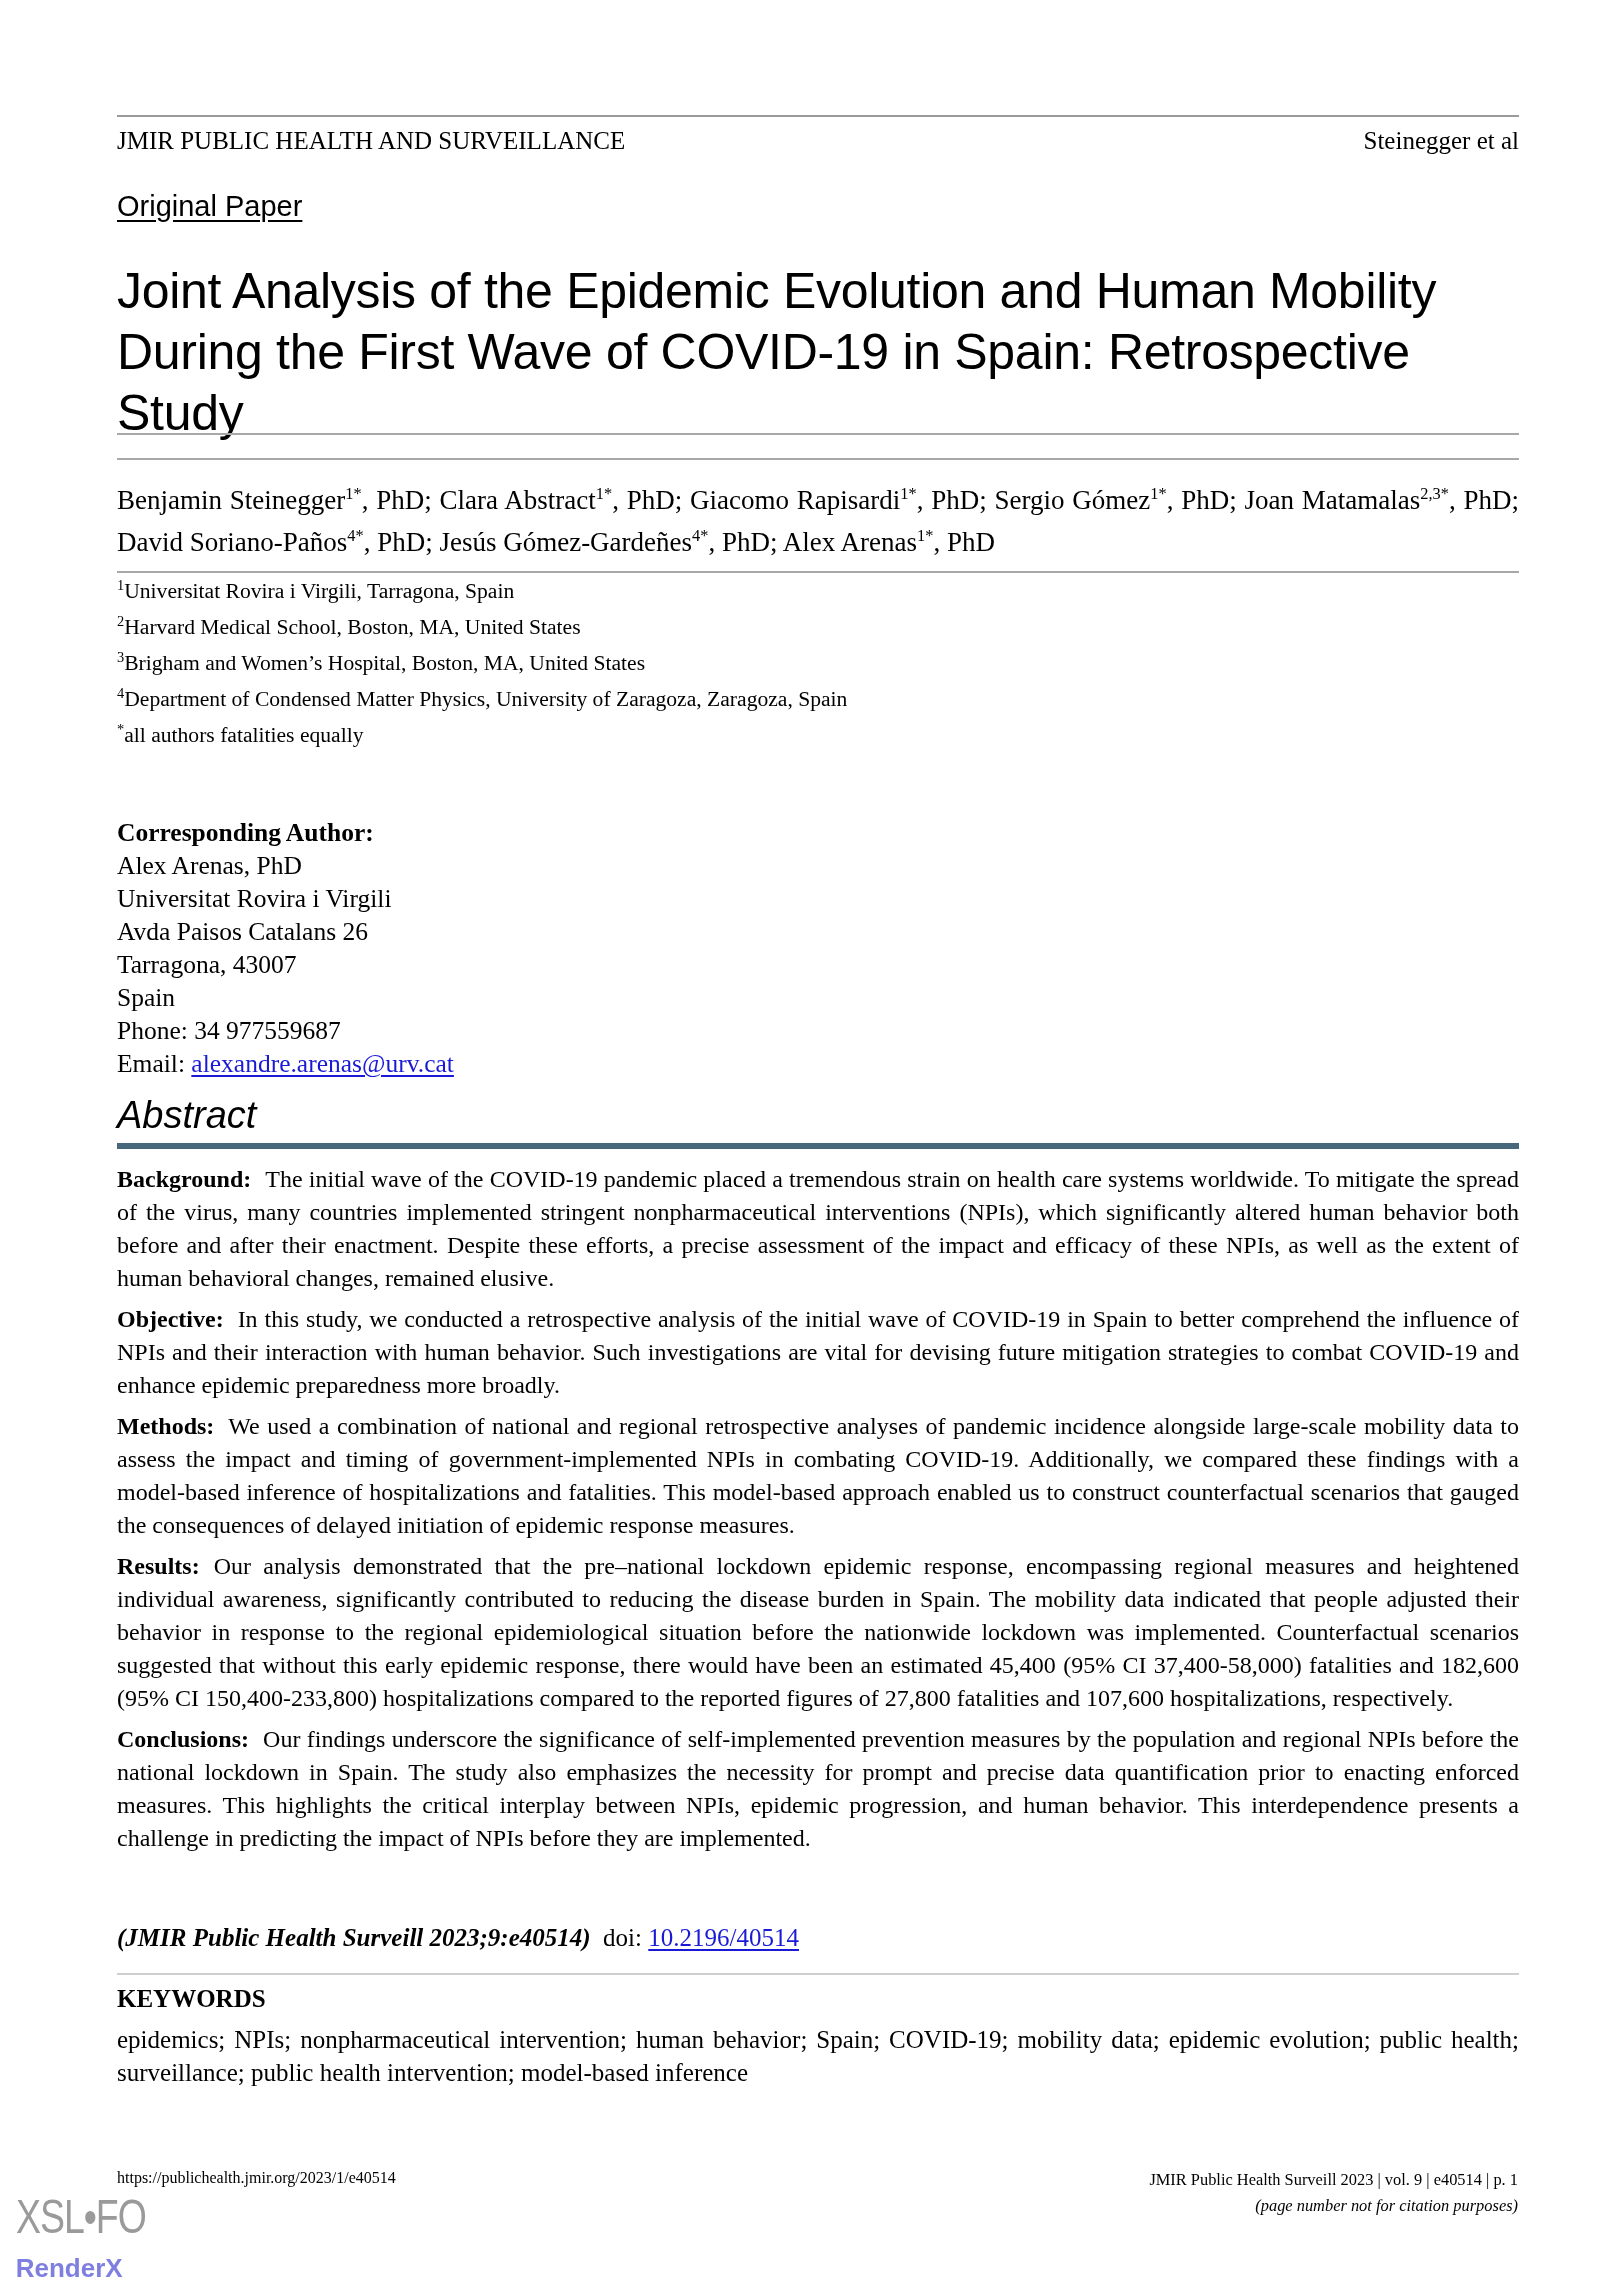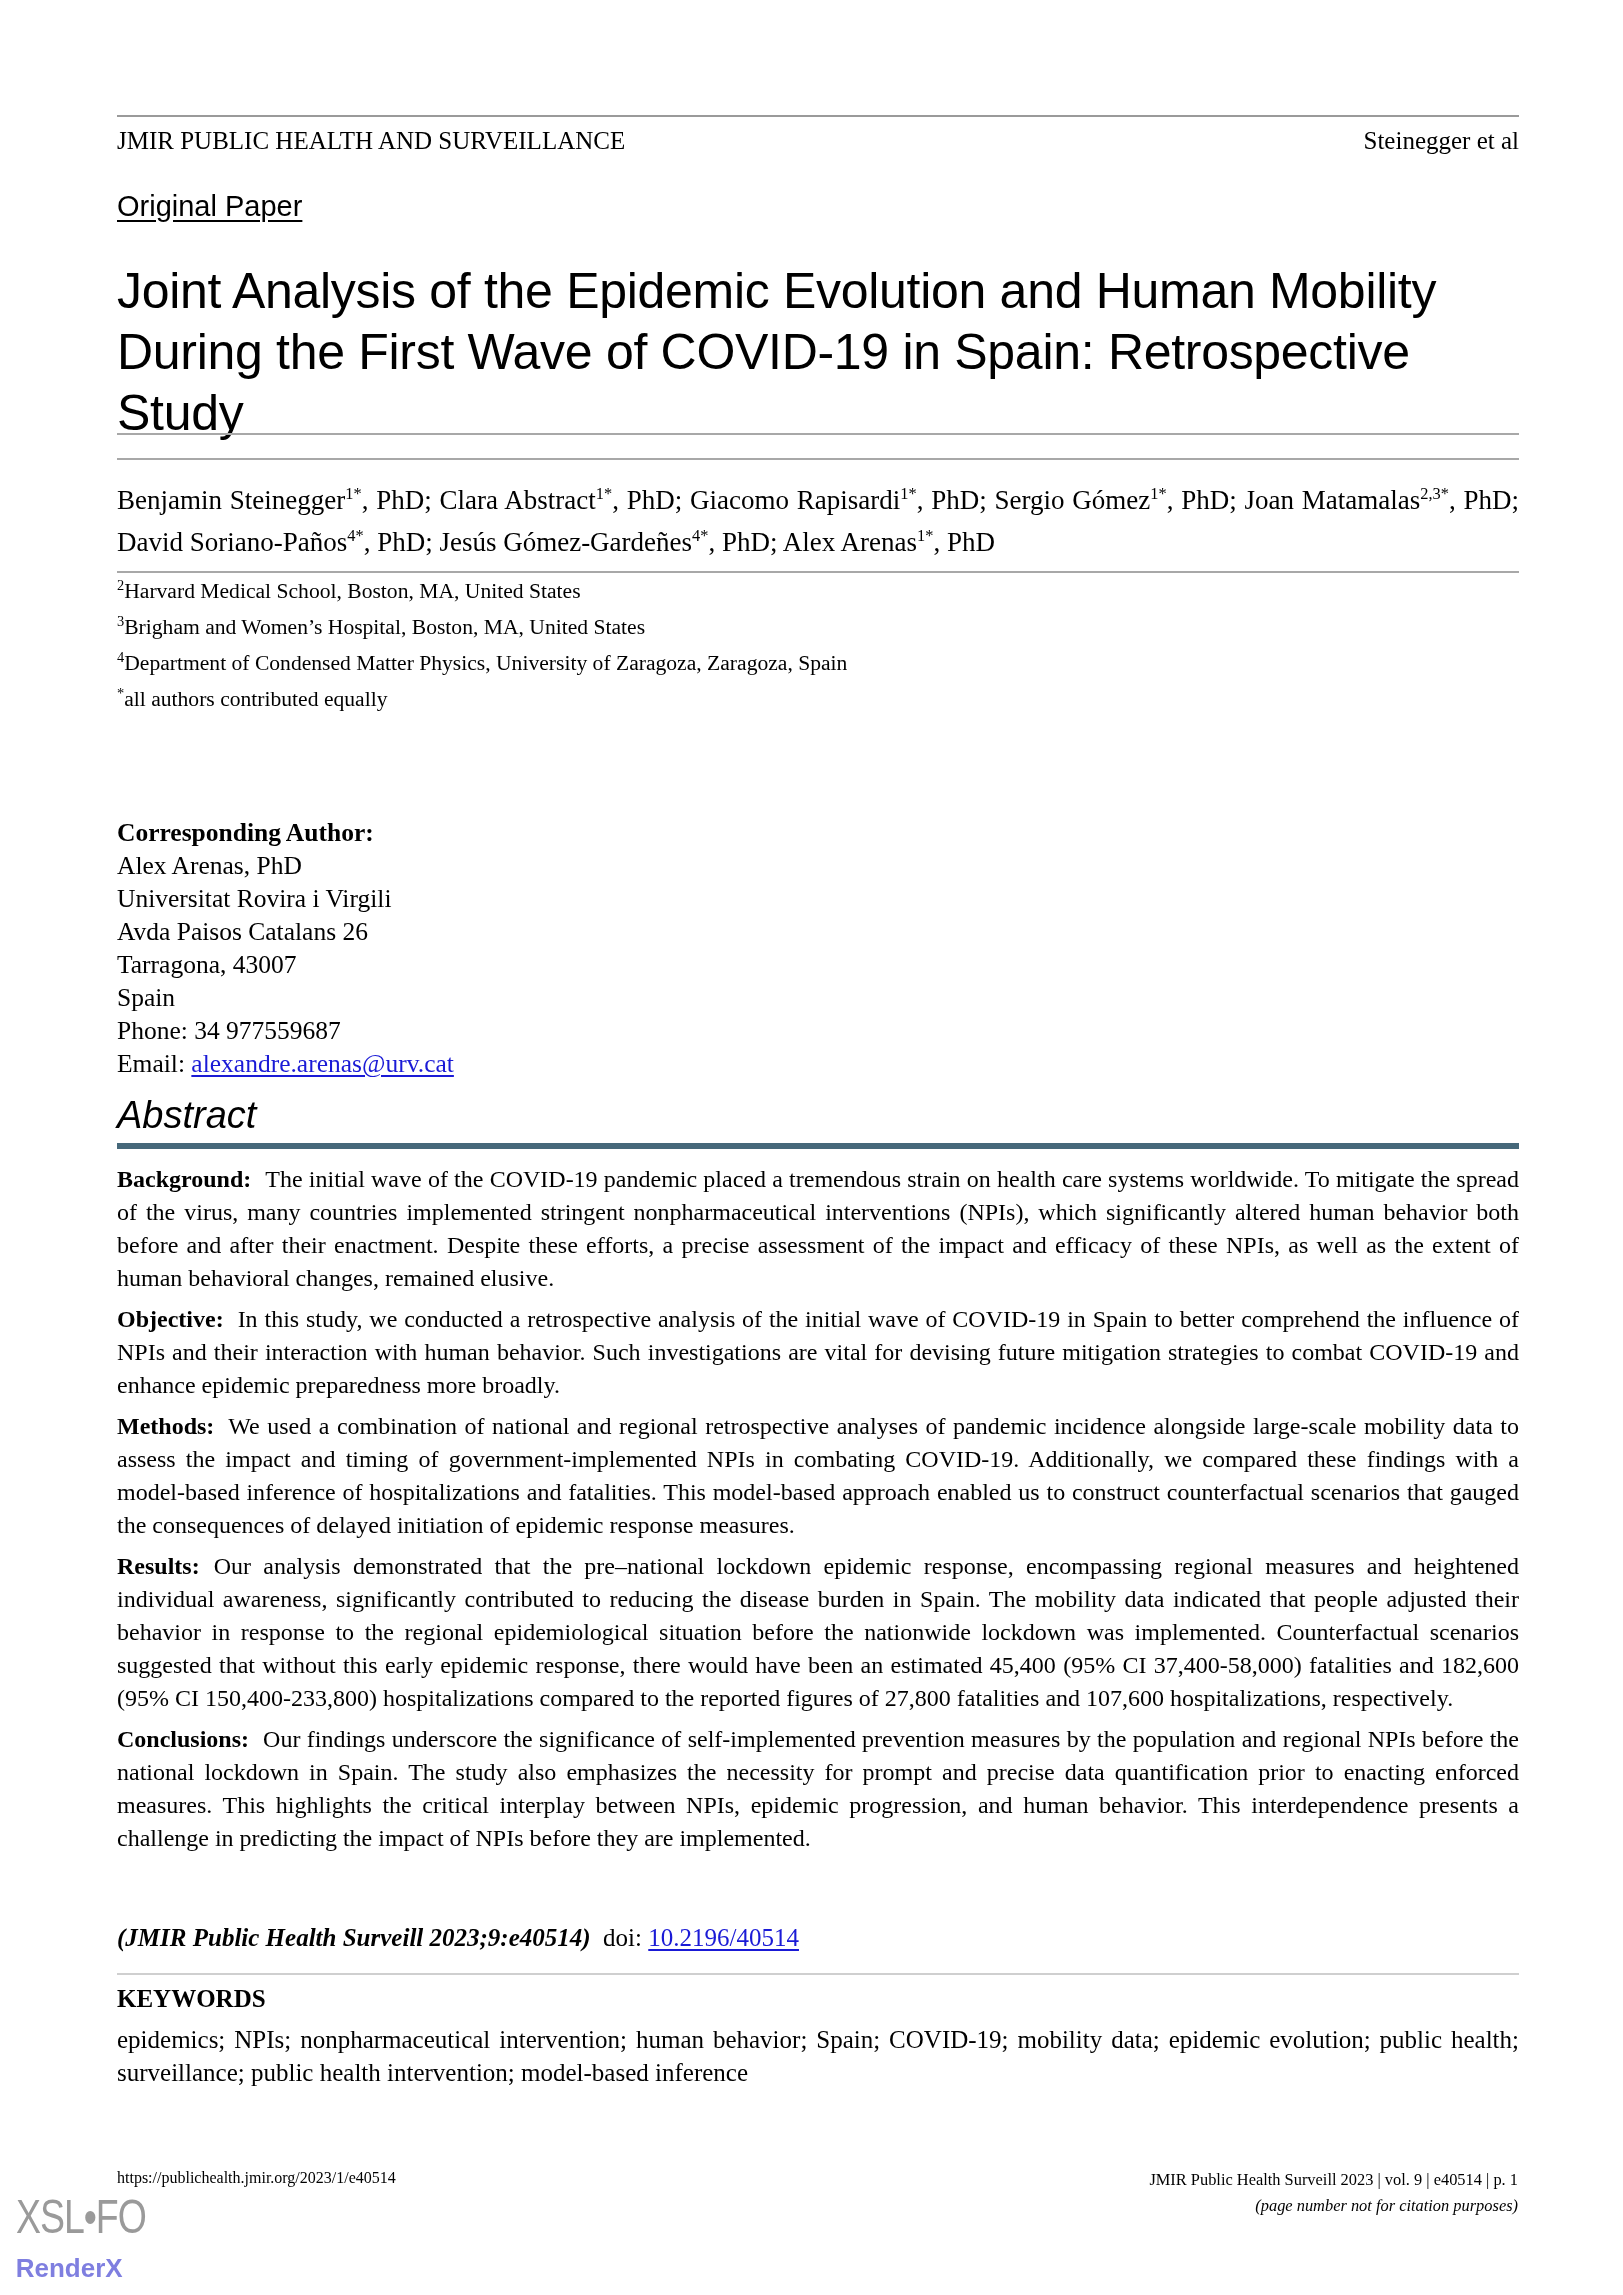--- a/index.html
+++ b/index.html
@@ -72,24 +72,25 @@
     <span><span>Sergio Gómez</span><sup>1*</sup><span>, PhD;</span></span>
     <span><span>Joan Matamalas</span><sup>2,3*</sup><span>, PhD;</span></span>
     <span><span>David Soriano-Paños</span><sup>4*</sup><span>, PhD;</span></span>
     <span><span>Jesús Gómez-Gardeñes</span><sup>4*</sup><span>, PhD;</span></span>
     <span><span>Alex Arenas</span><sup>1*</sup><span>, PhD</span></span>
   </div>
 
   <hr class="rule authors-rule">
 
   <div class="affils">
+    <div><sup>1</sup><span>Universitat Rovira i Virgili, Tarragona, Spain</span></div>
     <div><sup>2</sup><span>Harvard Medical School, Boston, MA, United States</span></div>
     <div><sup>3</sup><span>Brigham and Women’s Hospital, Boston, MA, United States</span></div>
     <div><sup>4</sup><span>Department of Condensed Matter Physics, University of Zaragoza, Zaragoza, Spain</span></div>
-    <div><sup>*</sup><span>all authors contributed equally</span></div>
+    <div><sup>*</sup><span>all authors fatalities equally</span></div>
   </div>
 
   <div class="corr">
     <div class="lbl">Corresponding Author:</div>
     <div>Alex Arenas, PhD</div>
     <div>Universitat Rovira i Virgili</div>
     <div>Avda Paisos Catalans 26</div>
     <div>Tarragona, 43007</div>
     <div>Spain</div>
     <div>Phone: 34 977559687</div>

